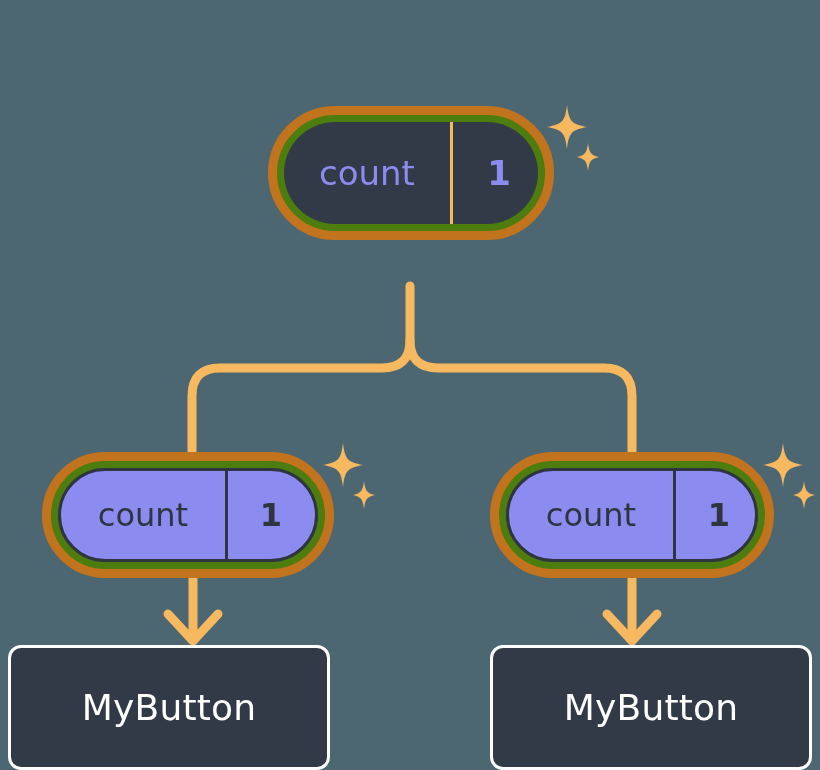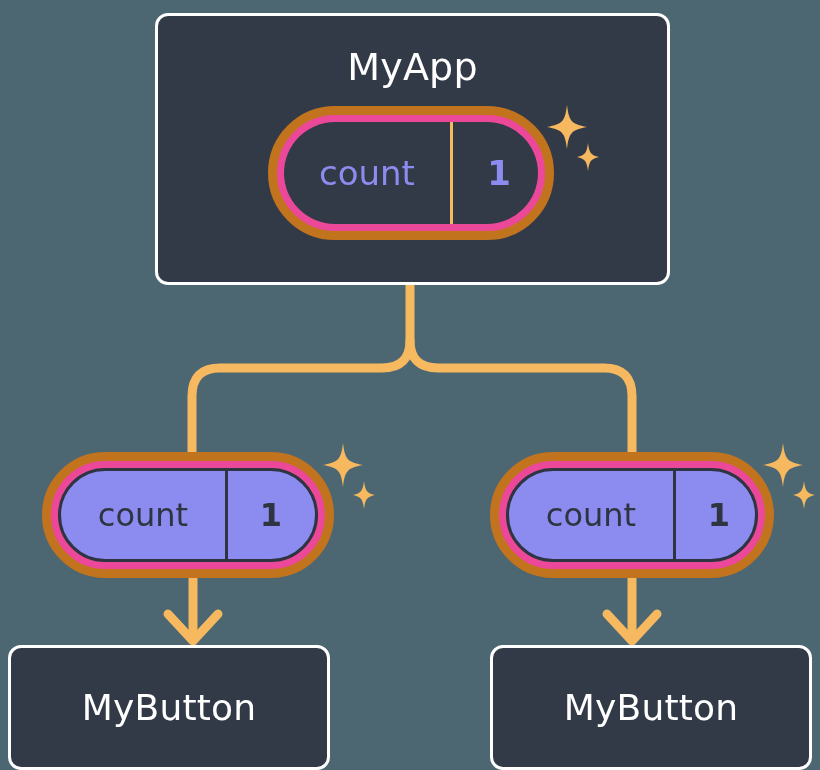--- a/index.html
+++ b/index.html
@@ -86,21 +86,21 @@
     position: absolute;
   }
   .pill {
     position: relative;
     box-sizing: border-box;
     border-radius: 999px;
     display: flex;
     align-items: stretch;
     
     border: 9px solid #C2731E;
-    background: #ec4899;
+    background: #4d7c0f;
     padding: 7px;
   }
   .pill-inner {
     box-sizing: border-box;
     flex: 1 1 auto;
     display: flex;
     align-items: stretch;
     border-radius: 999px;
     overflow: hidden;
   }
@@ -200,23 +200,20 @@
       <path d="M 193 572 L 193 641" fill="none" stroke="#F7B95F" stroke-width="9" stroke-linecap="butt"></path>
       <path d="M 168 614 L 193 641 L 218 614" fill="none" stroke="#F7B95F" stroke-width="9" stroke-linecap="round" stroke-linejoin="round"></path>
     </g>
 
     <g>
       <path d="M 632 572 L 632 641" fill="none" stroke="#F7B95F" stroke-width="9" stroke-linecap="butt"></path>
       <path d="M 607 614 L 632 641 L 657 614" fill="none" stroke="#F7B95F" stroke-width="9" stroke-linecap="round" stroke-linejoin="round"></path>
     </g>
   </svg>
 
-  <div class="card" id="card-myapp">
-    <div class="card-title">MyApp</div>
-  </div>
 
   <div class="pill-wrap" id="pill-myapp">
     <div class="pill hollow">
       <div class="pill-inner">
         <div class="pill-cell key">count</div>
         <div class="pill-cell val">1</div>
       </div>
     </div>
   </div>
 

